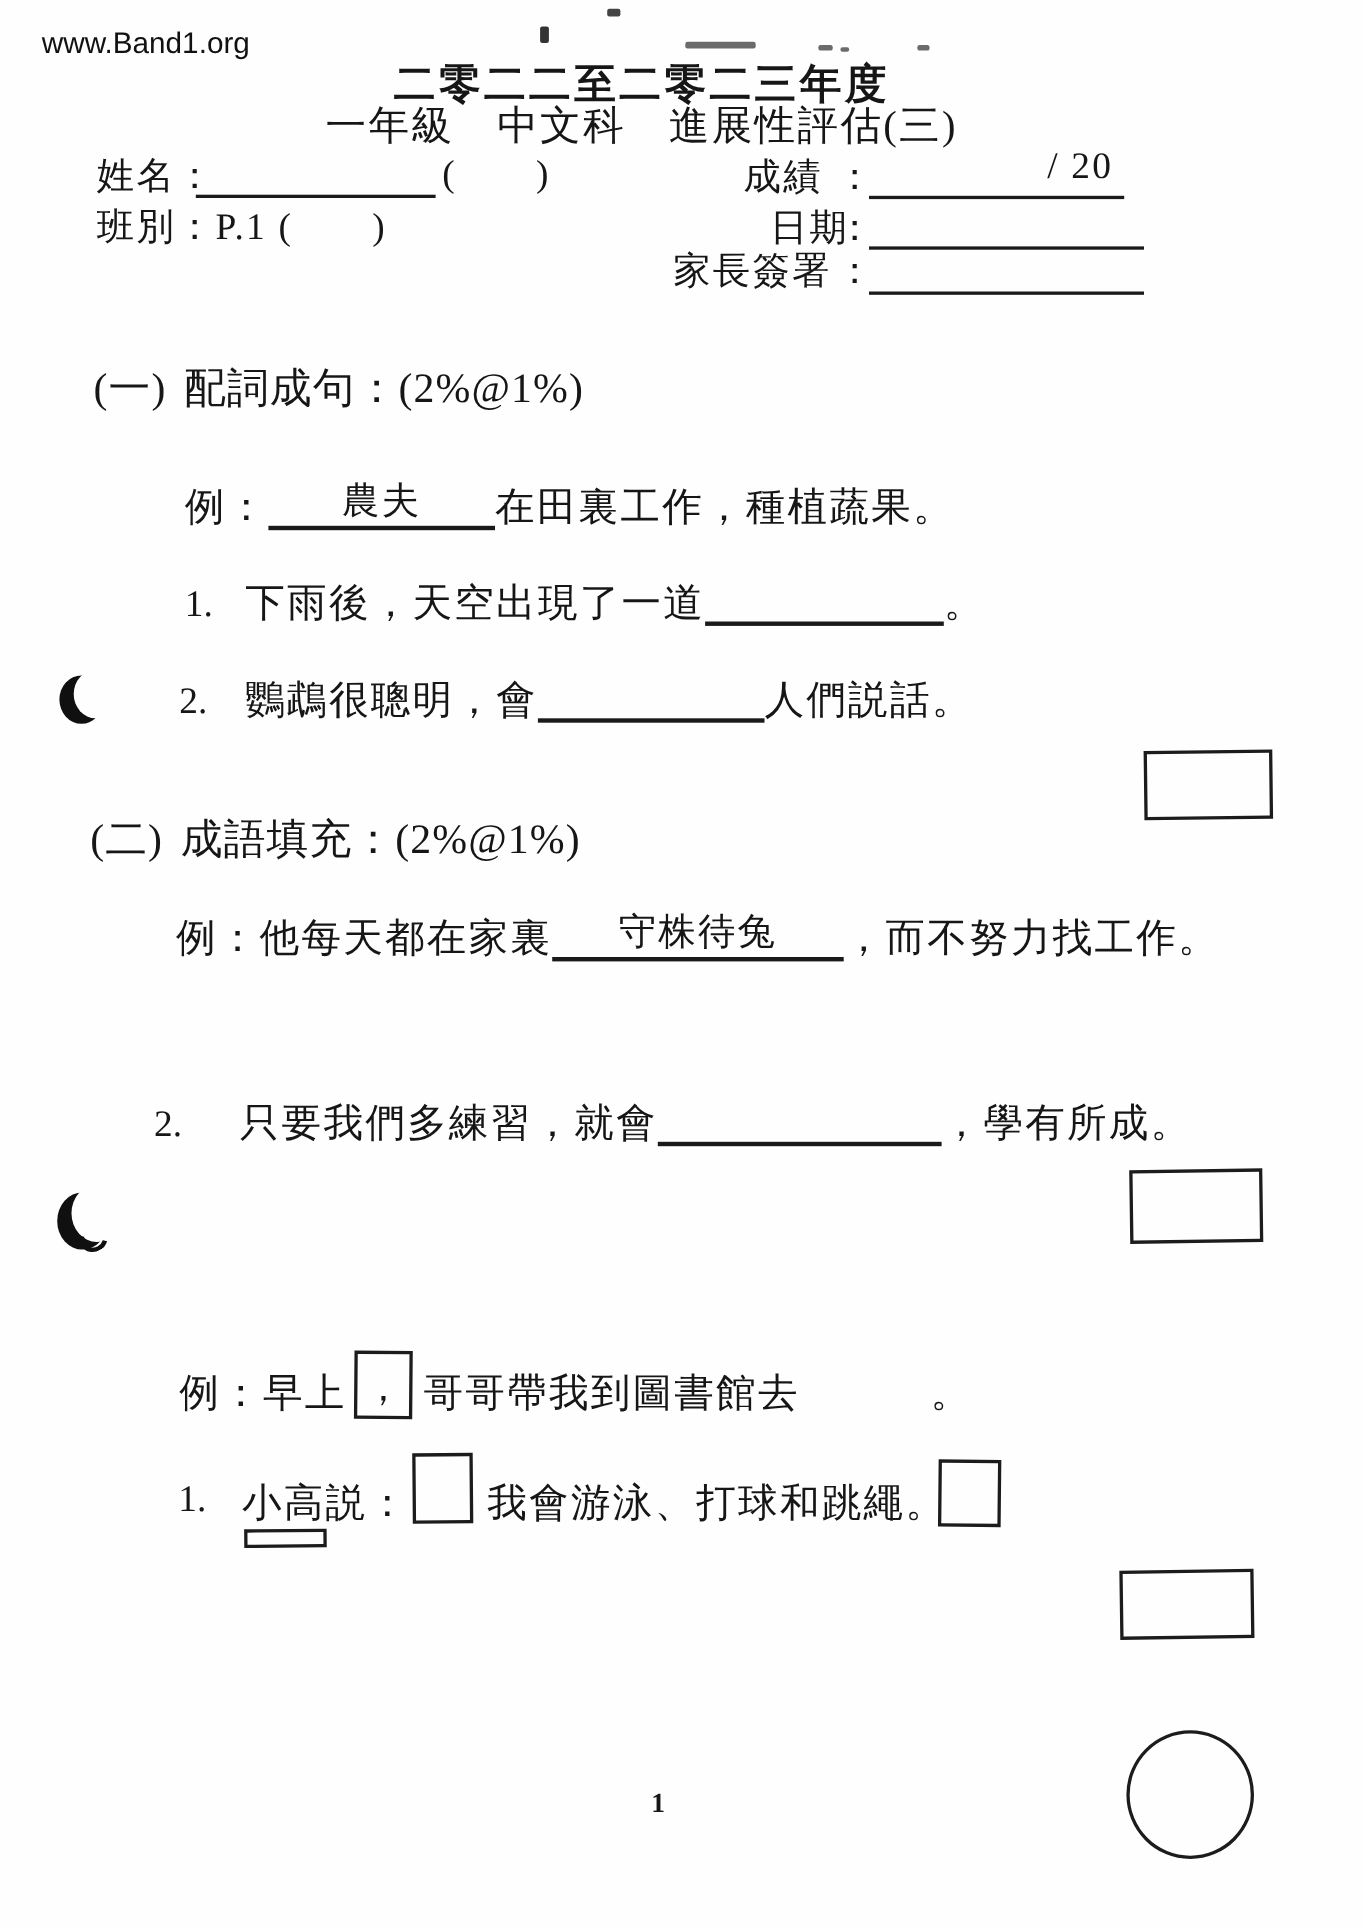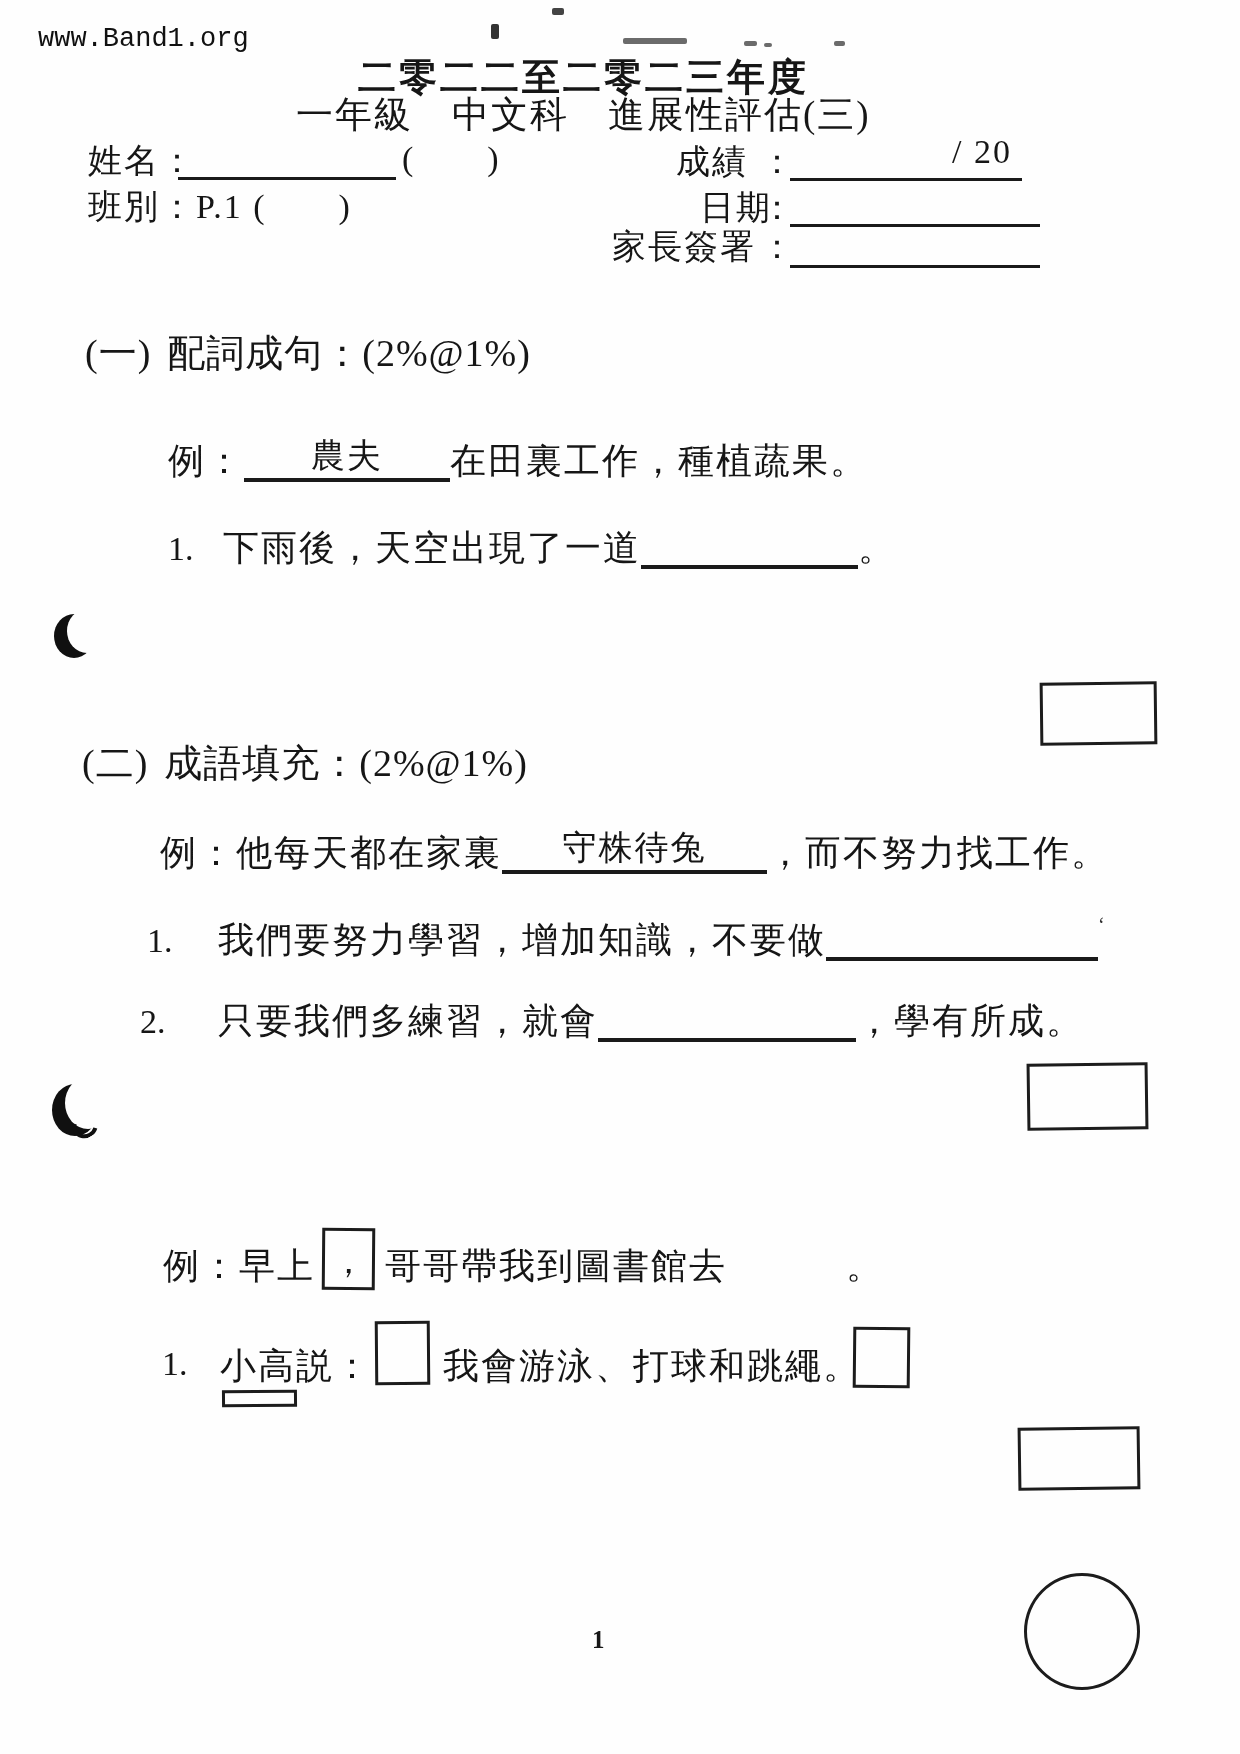--- a/index.html
+++ b/index.html
@@ -5,21 +5,21 @@
   html,body { margin:0; padding:0; background:#e8e8e8; }
   .page {
     position:relative; width:1240px; height:1754px;
     background:#fefefe; margin:0 auto; overflow:hidden;
   }
   .t {
     position:absolute; white-space:nowrap; color:#161616;
     font-family:"Liberation Serif","DejaVu Serif",serif;
     line-height:1.15;
   }
-  .sans { font-family:Liberation Mono, monospace; }
+  .sans { font-family:Liberation Sans, sans-serif; }
   .wm   { font-size:27px; color:#111; }
   .title1 { font-size:38px; letter-spacing:3px; font-weight:600; }
   .title2 { font-size:37px; letter-spacing:2px; font-weight:400; }
   .hdr  { font-size:34px; letter-spacing:2px; }
   .body36 { font-size:36px; letter-spacing:2px; }
   .sechead { font-size:38px; letter-spacing:1px; }
   .sechead .sec-title { margin-left:16px; }
   .qno { display:inline-block; font-size:34px; letter-spacing:0; }
   .blank {
     display:inline-block; border-bottom:4px solid #1a1a1a;
@@ -99,34 +99,34 @@
 
   <div class="t body36" style="left:168px;top:528px">
     <span class="qno" style="min-width:55px">1.</span><span>下雨後，天空出現了一道</span><span class="blank" style="width:217px"></span><span>。</span>
   </div>
 
   <div class="crescent" style="left:54px;top:614px;width:40px;height:44px">
     <div class="disc" style="left:0;top:0;width:40px;height:44px"></div>
     <div class="bite" style="left:13px;top:-5px;width:40px;height:44px"></div>
   </div>
 
+  <div class="t body36" style="left:163px;top:616px">
+    <span class="qno" style="min-width:60px">2.</span><span>鸚鵡很聰明，會</span><span class="blank" style="width:206px"></span><span>人們説話。</span>
+  </div>
 
   <div class="sbox" style="left:1040px;top:682px;width:111px;height:57px;transform:rotate(-0.7deg)"></div>
 
   <div class="t sechead" style="left:82px;top:742px">
     <span>(二)</span><span class="sec-title">成語填充：(2%@1%)</span>
   </div>
 
   <div class="t body36" style="left:160px;top:828px">
     <span>例：他每天都在家裏</span><span class="ansline" style="width:265px">守株待兔</span><span>，而不努力找工作。</span>
   </div>
 
-  <div class="t body36" style="left:147px;top:914px">
-    <span class="qno" style="min-width:71px">1.</span><span>我們要努力學習，增加知識，不要做</span><span class="blank" style="width:272px"></span><span class="endmark">‘</span>
-  </div>
 
   <div class="t body36" style="left:140px;top:1001px">
     <span class="qno" style="min-width:78px">2.</span><span>只要我們多練習，就會</span><span class="blank" style="width:258px"></span><span>，學有所成。</span>
   </div>
 
   <div class="sbox" style="left:1027px;top:1063px;width:115px;height:61px;transform:rotate(-0.8deg)"></div>
 
   <div class="crescent" style="left:52px;top:1084px;width:50px;height:56px">
     <div class="disc" style="left:0;top:0;width:46px;height:52px"></div>
     <div class="bite" style="left:13px;top:-7px;width:46px;height:52px"></div>

